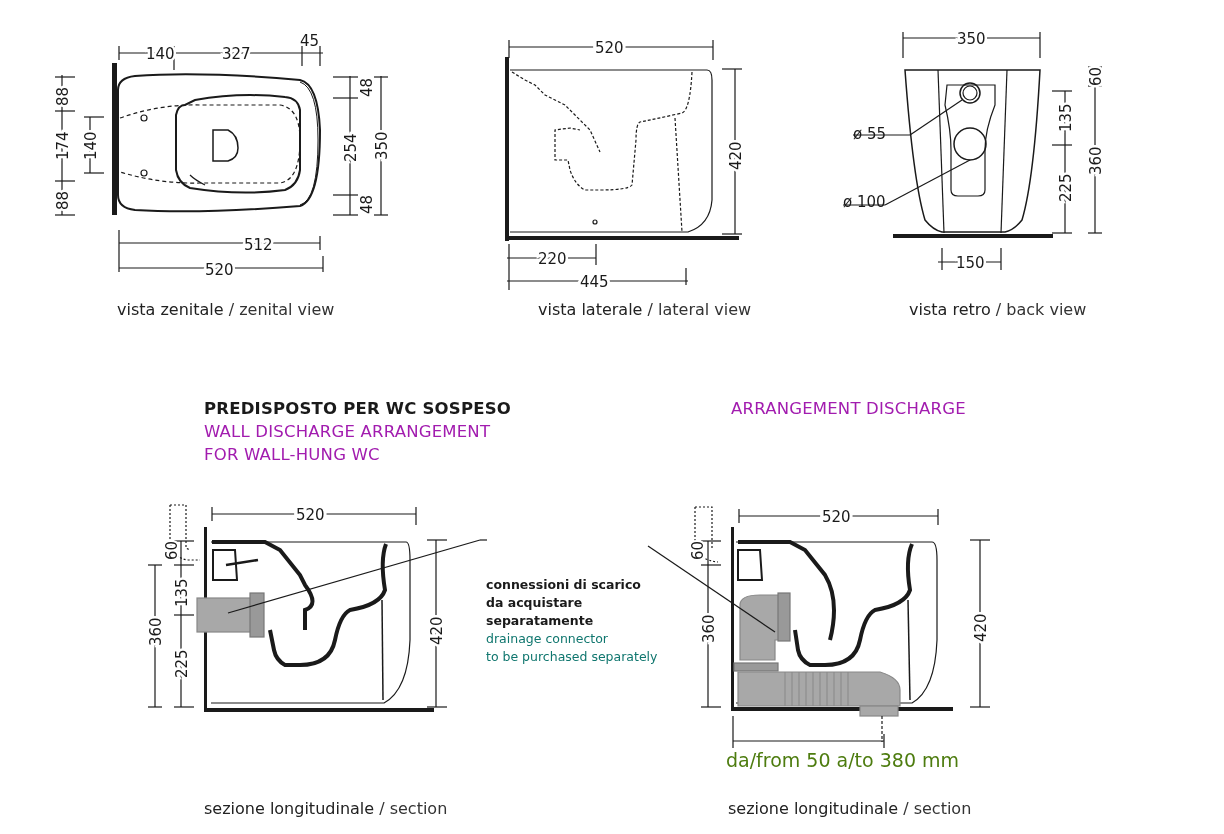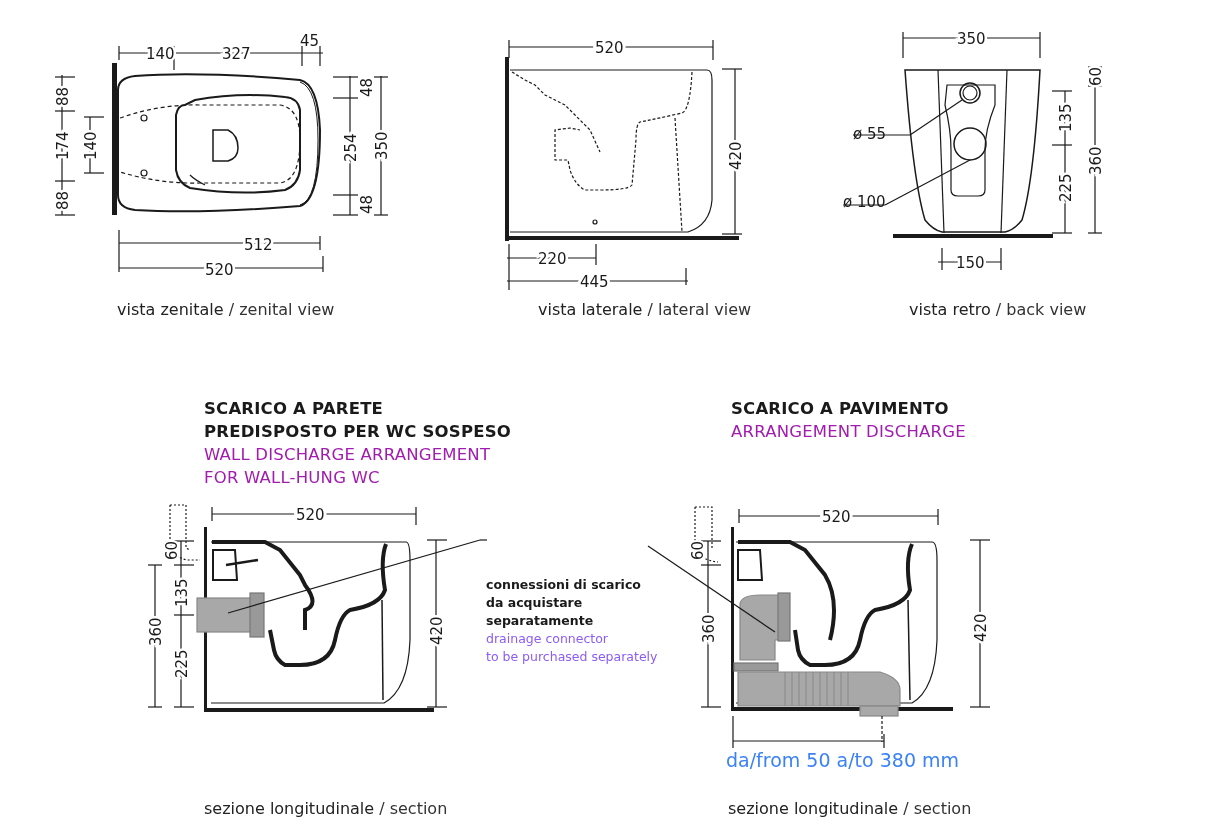--- a/index.html
+++ b/index.html
@@ -7,22 +7,22 @@
   svg{position:absolute;left:0;top:0;}
   .dim{font-family:"DejaVu Sans",sans-serif;font-size:15px;fill:#1a1a1a;}
   .cap{position:absolute;font-size:16px;white-space:nowrap;color:#222;}
   .cap b{font-weight:normal;}
   .cap .light{font-weight:normal;color:#333;}
   .title-block{position:absolute;font-size:16.5px;line-height:23px;letter-spacing:0.2px;}
   .title-block .b{font-weight:bold;color:#1a1a1a;}
   .title-block .n{font-weight:normal;color:#a21caf;}
   .note{position:absolute;font-size:12.5px;line-height:18px;}
   .note .b{font-weight:bold;color:#1a1a1a;}
-  .note .n{color:#8b5cf6;}
-  .range{position:absolute;font-size:19px;font-weight:normal;color:#3b82f6;white-space:nowrap;}
+  .note .n{color:#0f766e;}
+  .range{position:absolute;font-size:19px;font-weight:normal;color:#4d7c0f;white-space:nowrap;}
 </style>
 </head>
 <body>
 
 <svg width="1224" height="834" viewBox="0 0 1224 834">
   <defs>
     <marker id="dot" markerWidth="6" markerHeight="6" refX="3" refY="3">
         <circle cx="3" cy="3" r="2" fill="#1a1a1a"></circle>
       </marker>
   </defs>
@@ -286,27 +286,25 @@
   <b>vista zenitale</b><span class="light"> / </span><span class="light">zenital view</span>
 </div>
 <div class="cap" style="left:508px;top:300px;margin-left:30px;">
   <b>vista laterale</b><span class="light"> / </span><span class="light">lateral view</span>
 </div>
 <div class="cap" style="left:909px;top:300px;">
   <b>vista retro</b><span class="light"> / </span><span class="light">back view</span>
 </div>
 
 <div class="title-block" style="left:204px;top:397px;">
-  <div class="b">SCARICO A PARETE</div>
   <div class="b">PREDISPOSTO PER WC SOSPESO</div>
   <div class="n">WALL DISCHARGE ARRANGEMENT</div>
   <div class="n">FOR WALL-HUNG WC</div>
 </div>
 <div class="title-block" style="left:731px;top:397px;">
-  <div class="b">SCARICO A PAVIMENTO</div>
   <div class="n">ARRANGEMENT DISCHARGE</div>
 </div>
 
 <div class="note" style="left:486px;top:530px;margin-top:46px;">
   <div class="b">connessioni di scarico</div>
   <div class="b">da acquistare</div>
   <div class="b">separatamente</div>
   <div class="n">drainage connector</div>
   <div class="n">to be purchased separately</div>
 </div>

